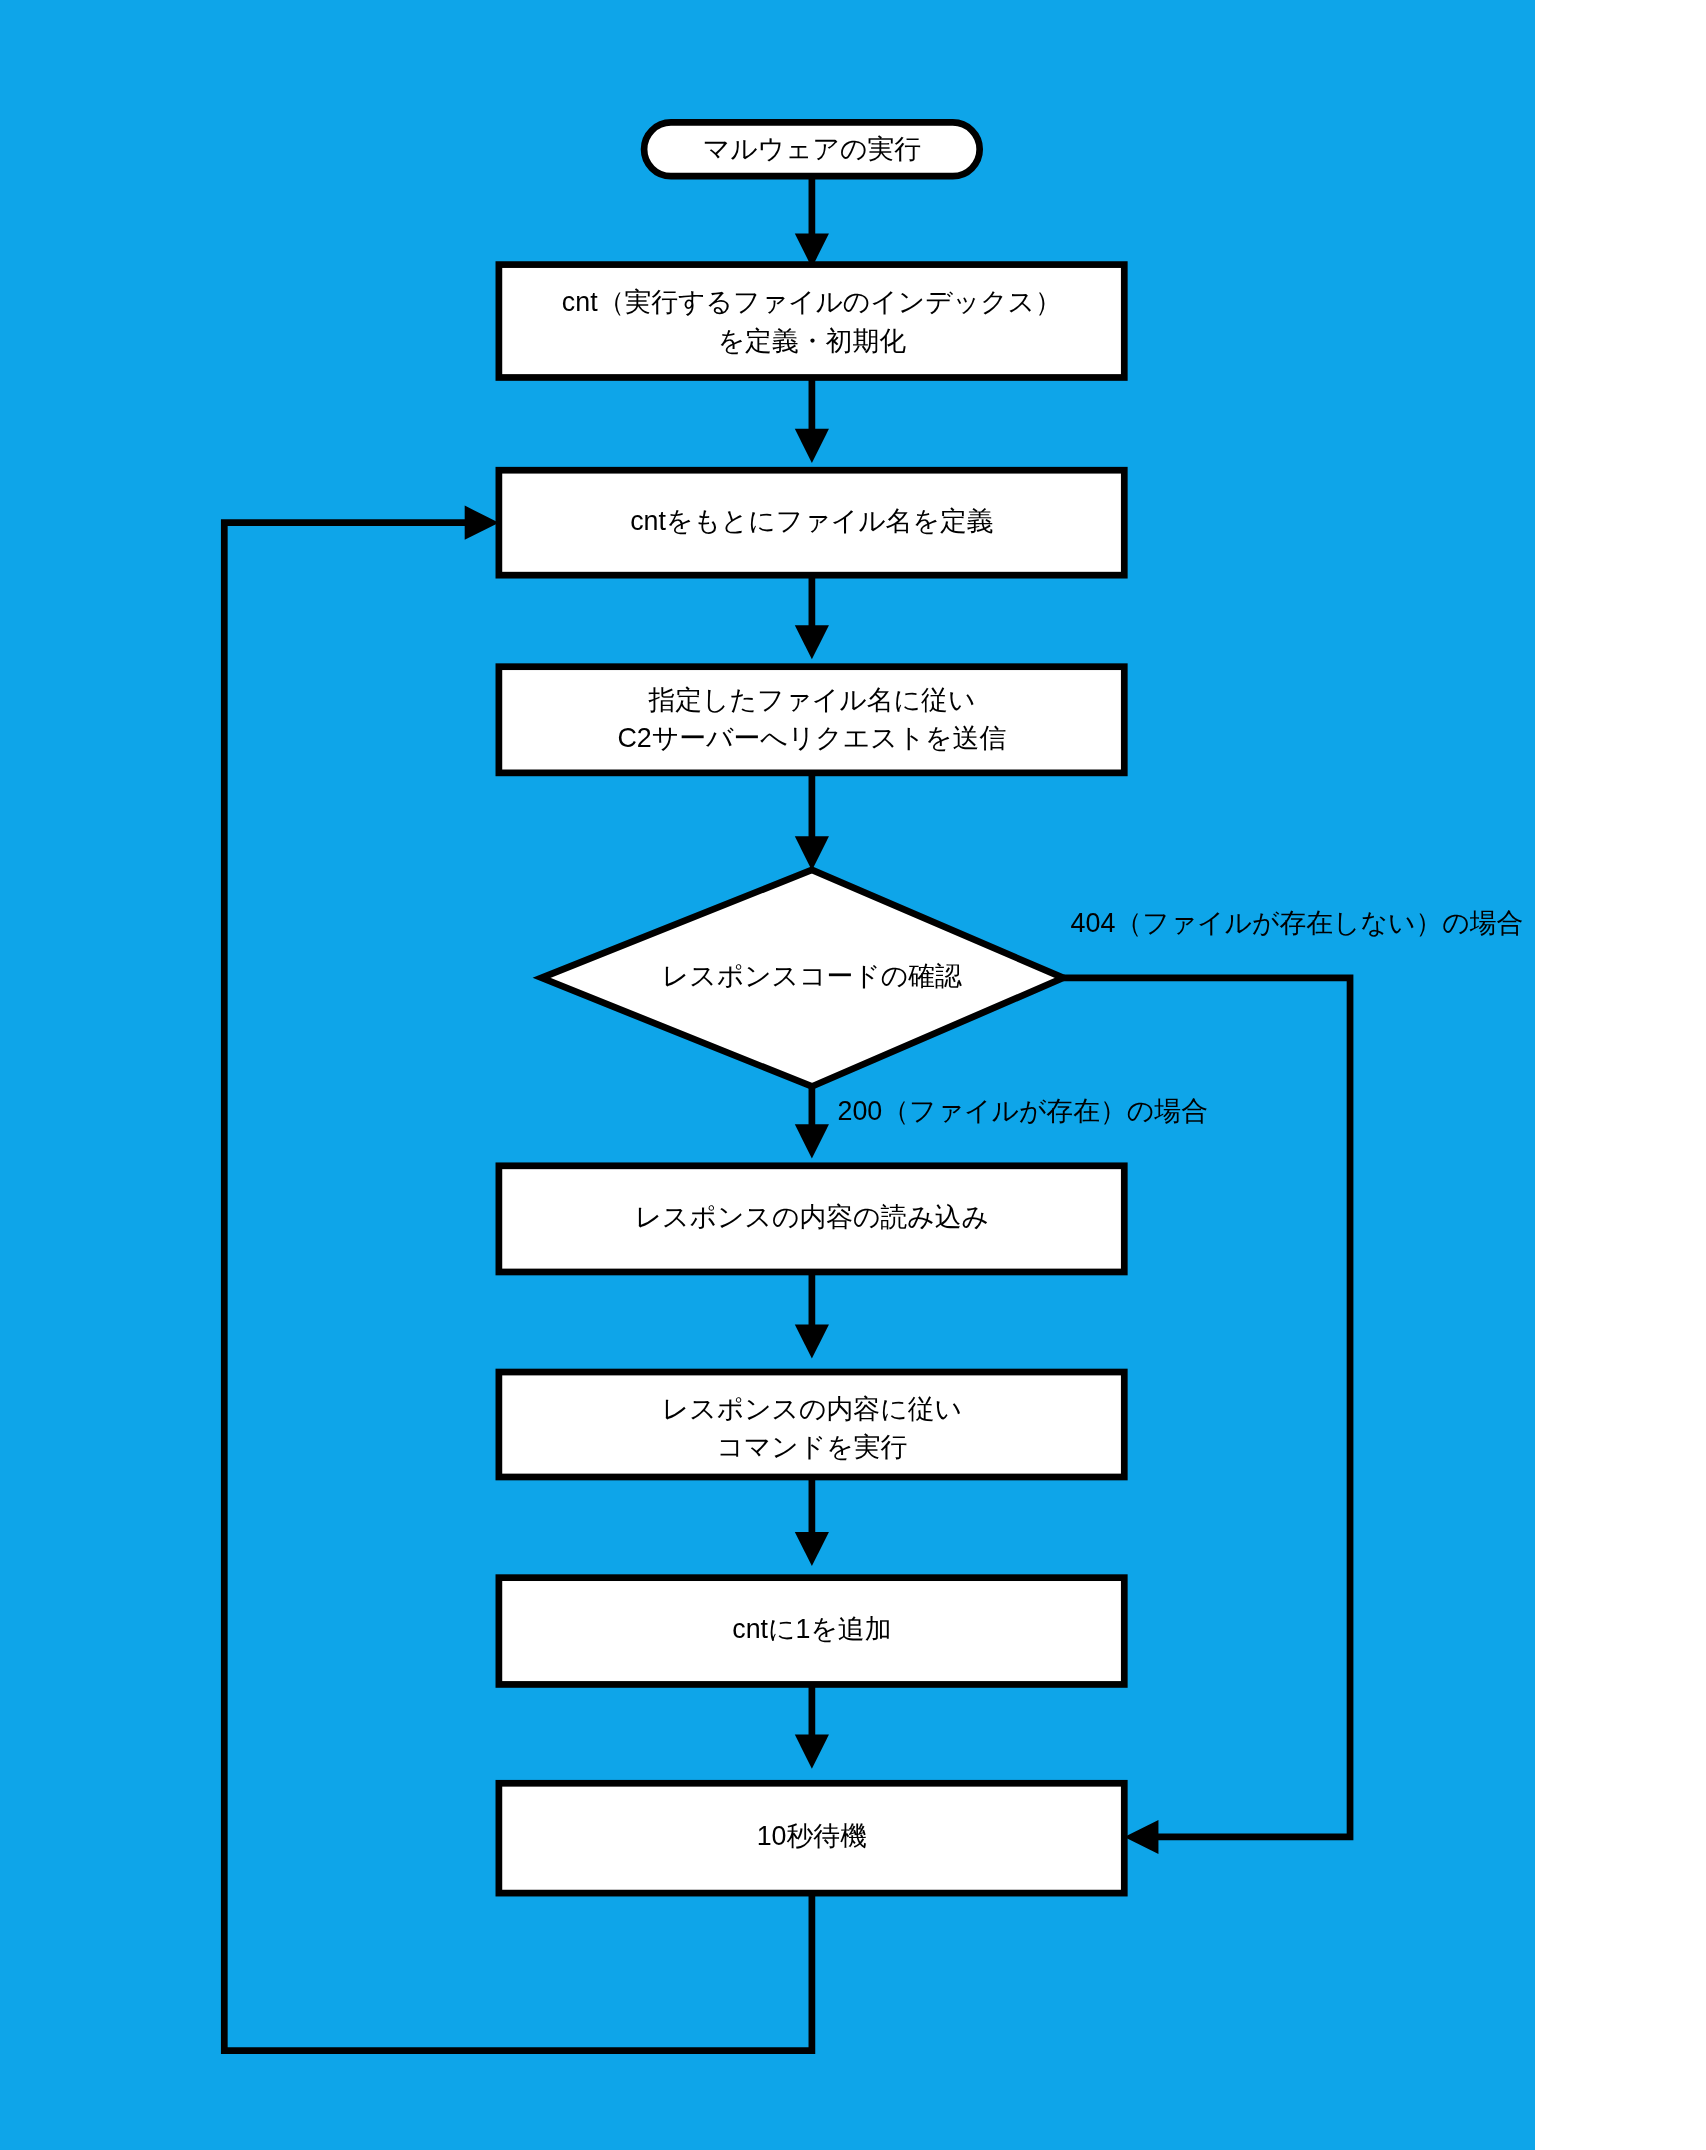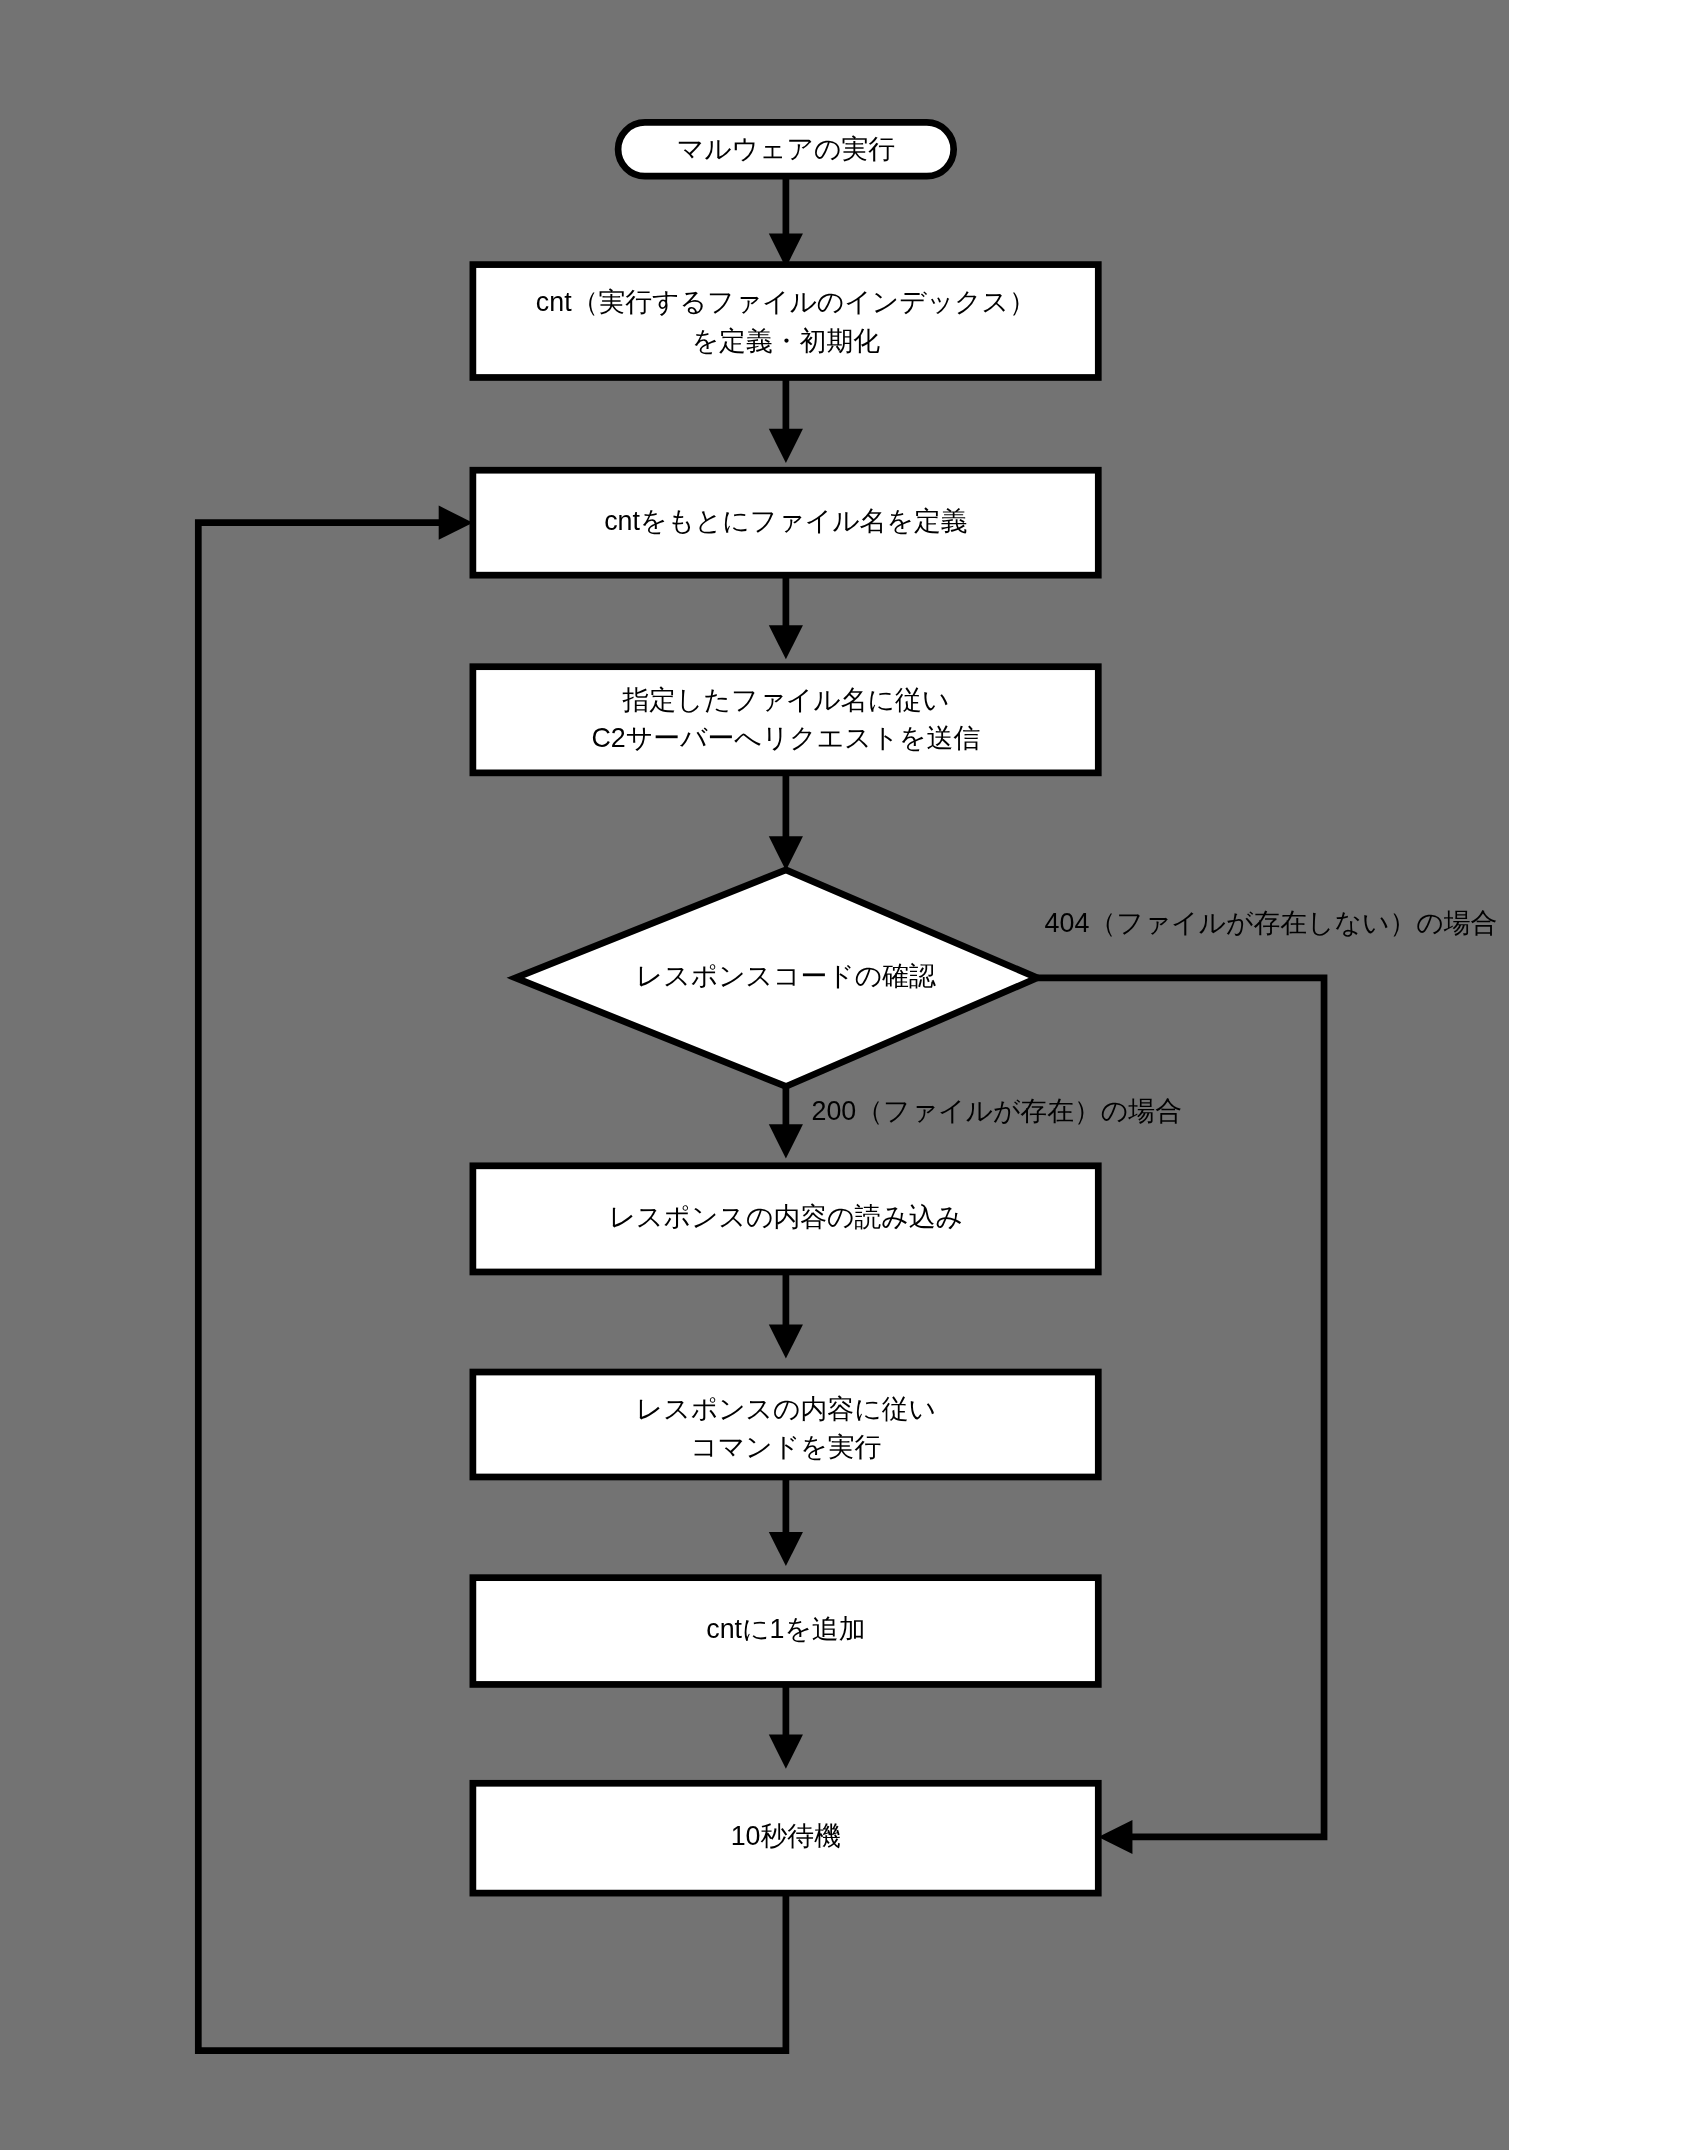--- a/index.html
+++ b/index.html
@@ -10,21 +10,22 @@
   body {
     width: 1706px;
     height: 2151px;
     font-family: "Liberation Sans", "DejaVu Sans", sans-serif;
     overflow: hidden;
   }
   #flowchart-root {
     position: relative;
     width: 1509px;
     height: 2151px;
-    background: #737373;
+    background: #0ea5e9;
+    padding-left: 26px;
   }
   svg#flow-svg {
     display: block;
     width: 1706px;
     height: 2151px;
   }
   .node-shape {
     fill: #ffffff;
     stroke: #000000;
     stroke-width: 11;

